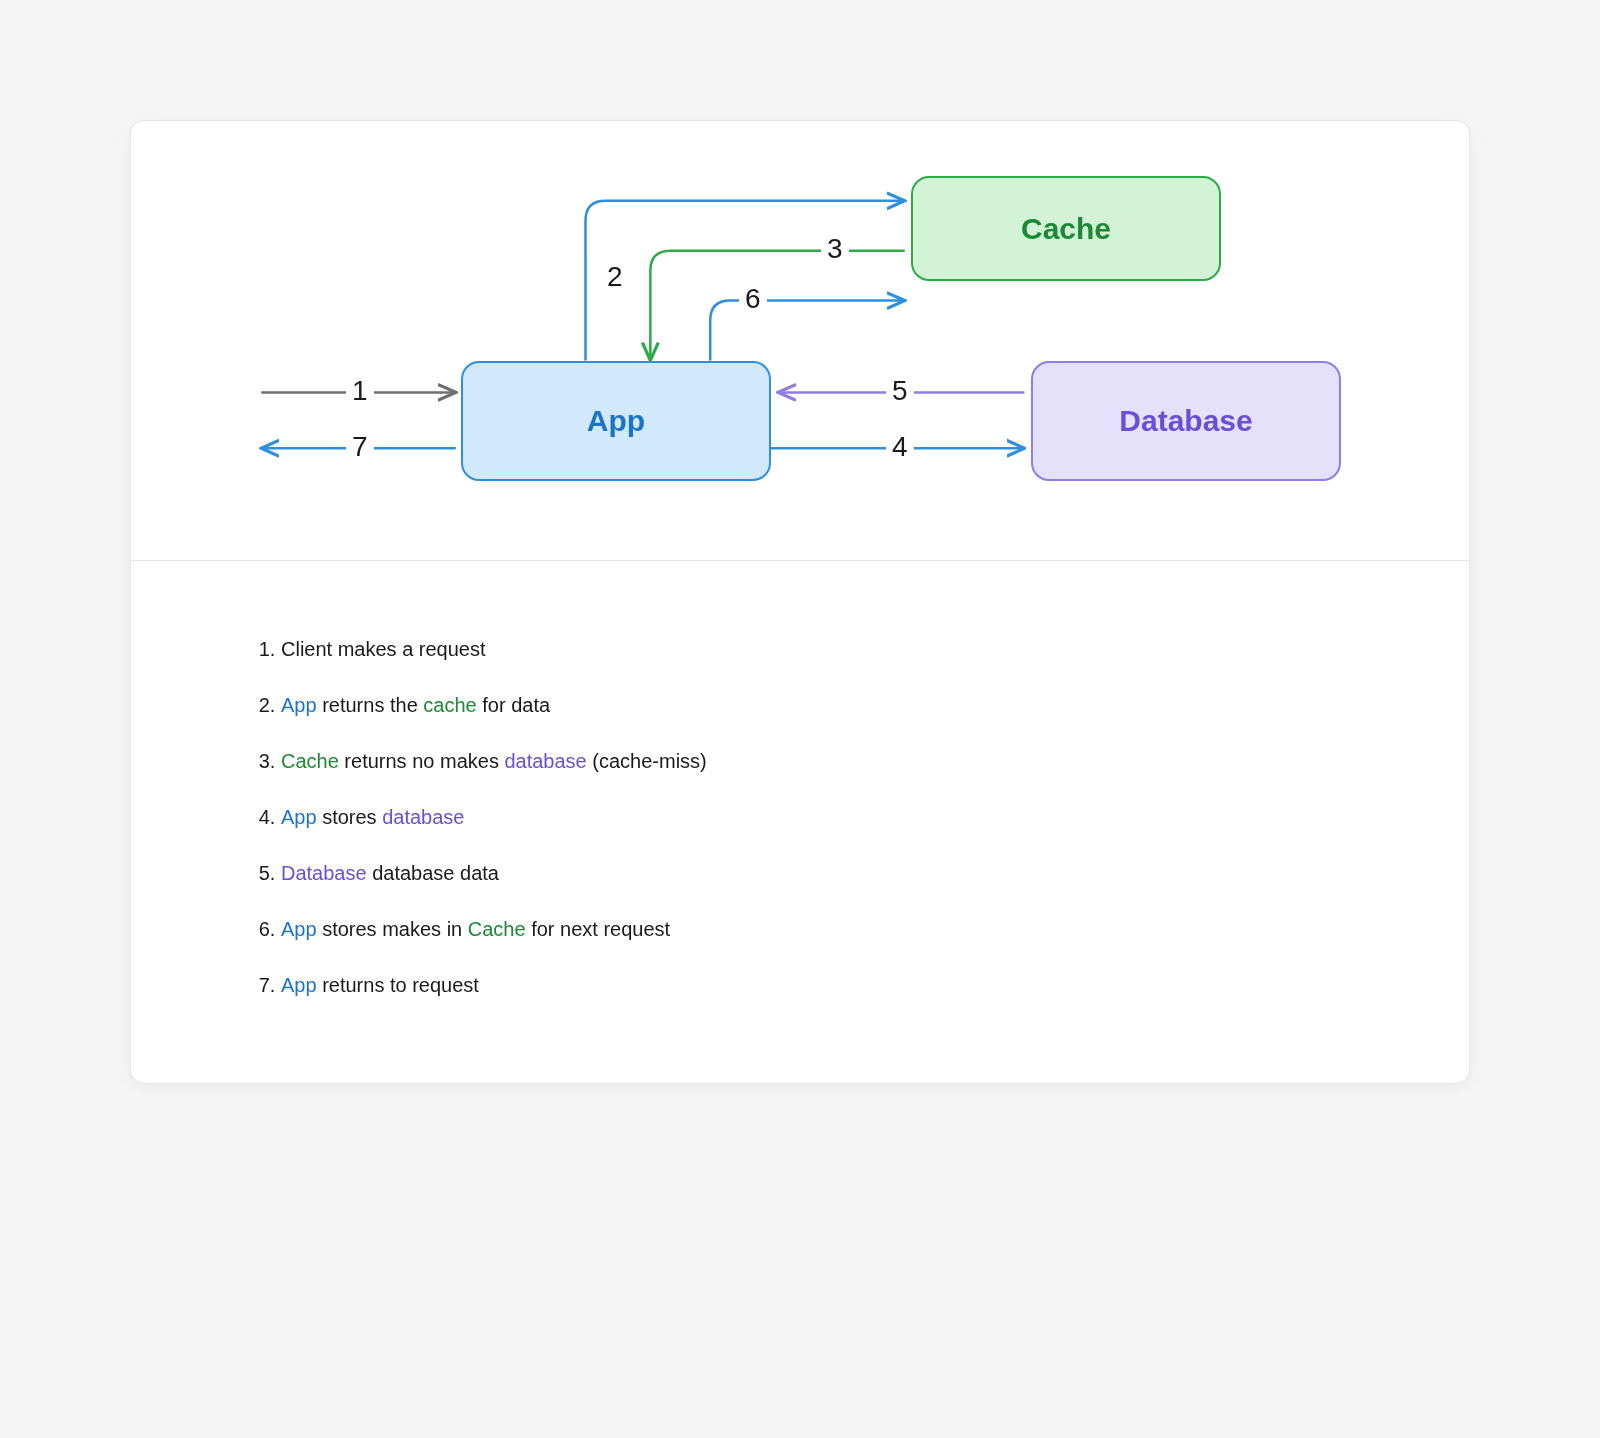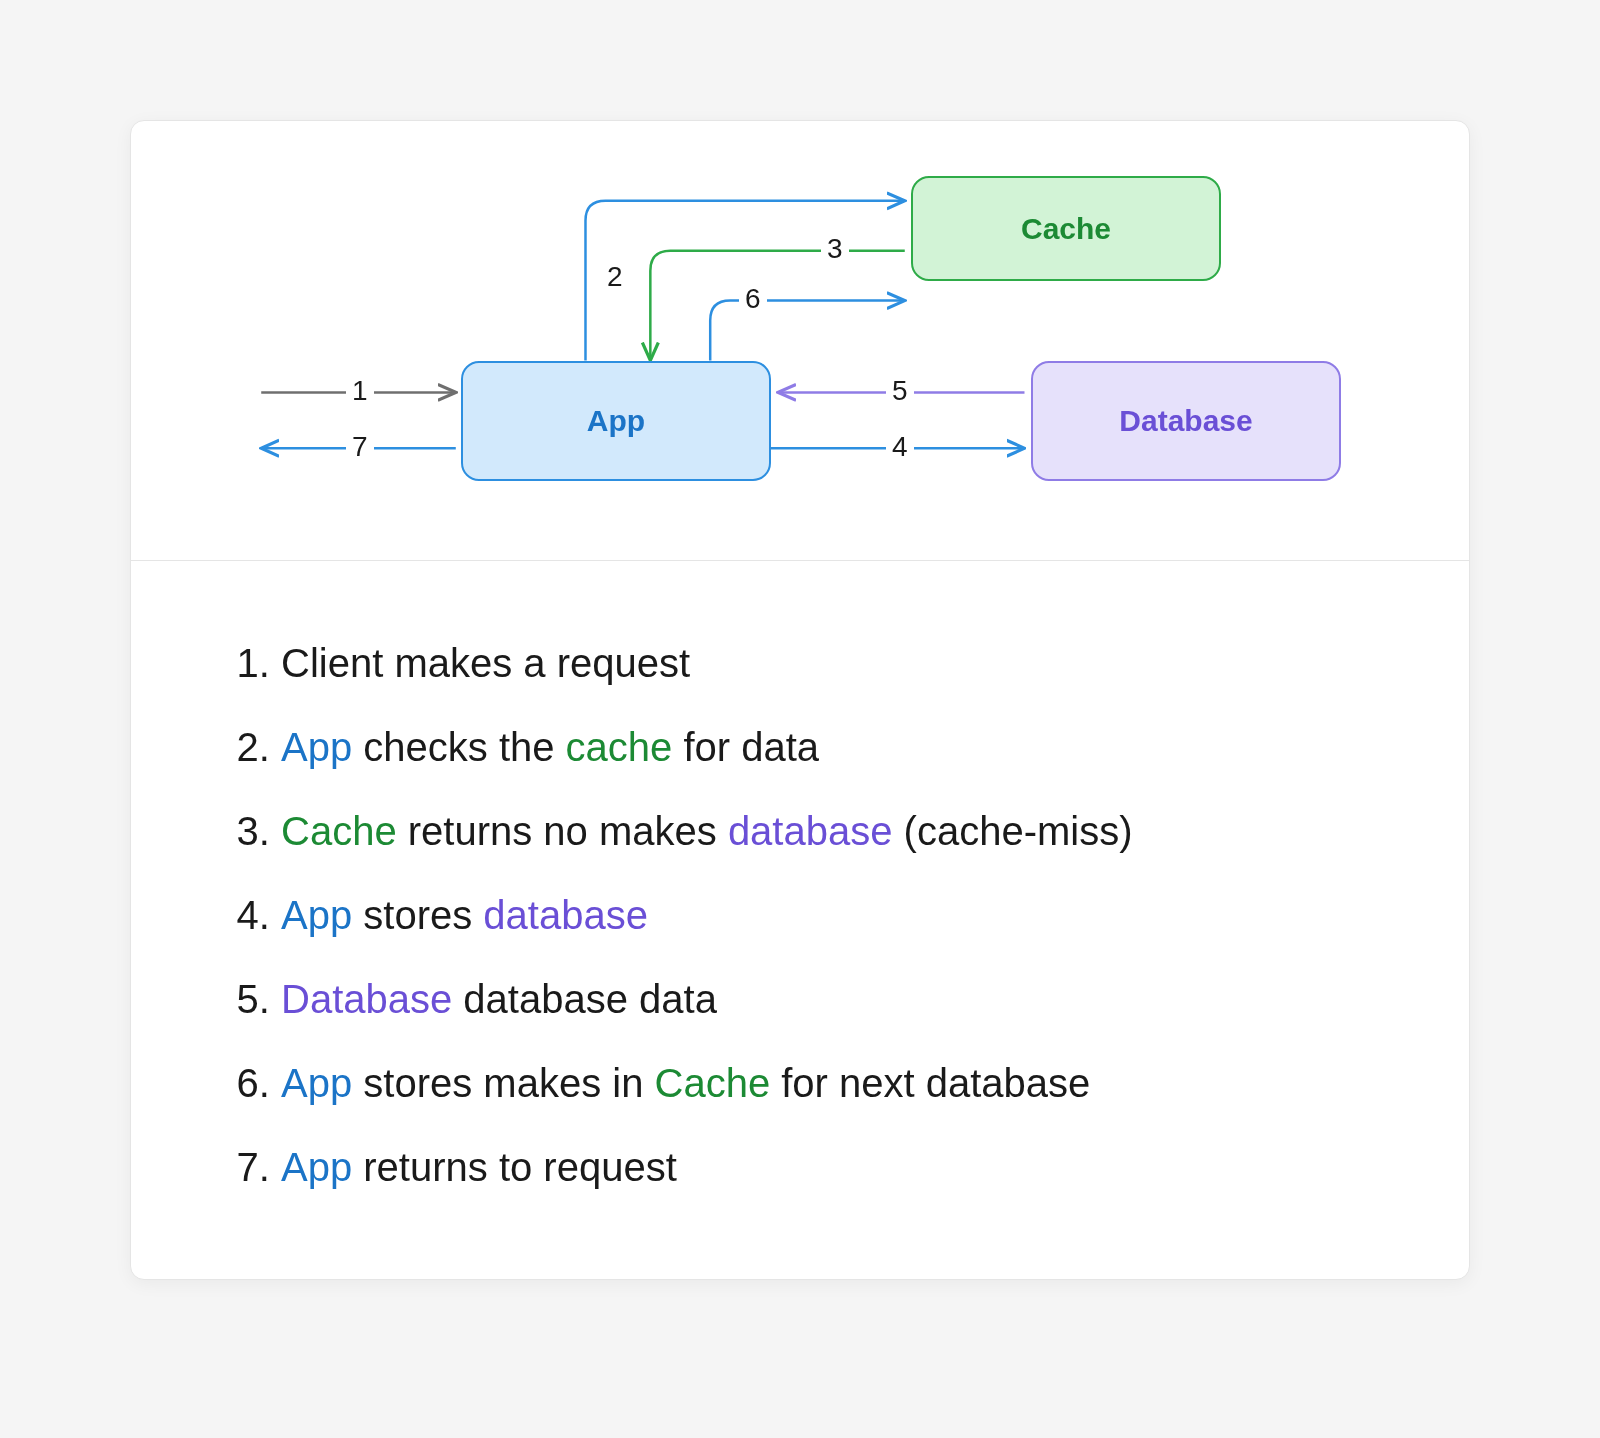--- a/index.html
+++ b/index.html
@@ -65,21 +65,21 @@
     color: #1a1a1a;
     background: #fff;
     padding: 0 6px;
   }
   .steps {
     padding: 60px 110px 70px 110px;
   }
   .steps ol {
     margin: 0;
     padding: 0 0 0 40px;
-    font-size: 40px;
+    font-size: 20px;
     line-height: 1.4;
     color: #1a1a1a;
   }
   .steps li {
     padding: 14px 0;
   }
   .c-app { color: #1b74c7; }
   .c-cache { color: #1c8a34; }
   .c-db { color: #6a4fd6; }
 </style>
@@ -135,21 +135,21 @@
     <div class="num-label" style="left:470px; top:140px;">2</div>
     <div class="num-label" style="left:690px; top:112px;">3</div>
     <div class="num-label" style="left:608px; top:162px;">6</div>
     <div class="num-label" style="left:755px; top:254px;">5</div>
     <div class="num-label" style="left:755px; top:310px;">4</div>
   </div>
 
   <div class="steps">
     <ol id="steps-list">
         <li value="1"><span>Client makes a request</span></li>
-        <li value="2"><span class="c-app">App</span><span> checks the </span><span class="c-cache">cache</span><span> for data</span></li>
+        <li value="2"><span class="c-app">App</span><span> returns the </span><span class="c-cache">cache</span><span> for data</span></li>
         <li value="3"><span class="c-cache">Cache</span><span> returns no makes </span><span class="c-db">database</span><span> (cache-miss)</span></li>
         <li value="4"><span class="c-app">App</span><span> stores </span><span class="c-db">database</span></li>
         <li value="5"><span class="c-db">Database</span><span> database data</span></li>
-        <li value="6"><span class="c-app">App</span><span> stores makes in </span><span class="c-cache">Cache</span><span> for next database</span></li>
+        <li value="6"><span class="c-app">App</span><span> stores makes in </span><span class="c-cache">Cache</span><span> for next request</span></li>
         <li value="7"><span class="c-app">App</span><span> returns to request</span></li>
       </ol>
   </div>
 </div>
 
 </body></html>

